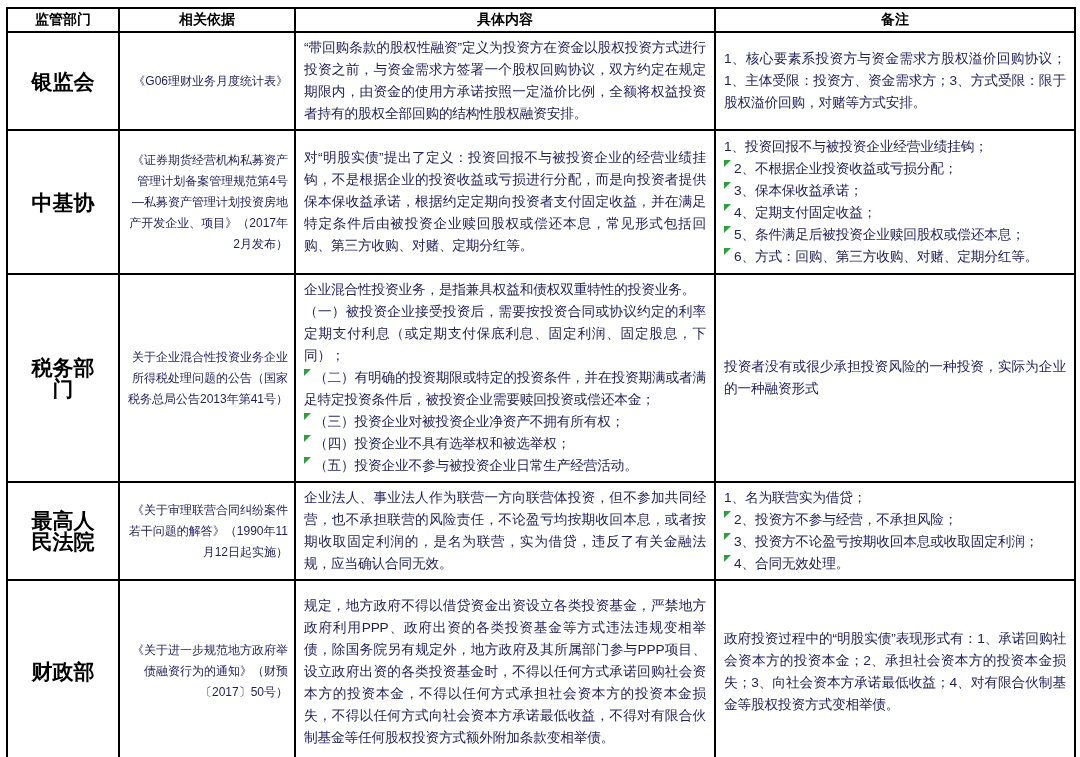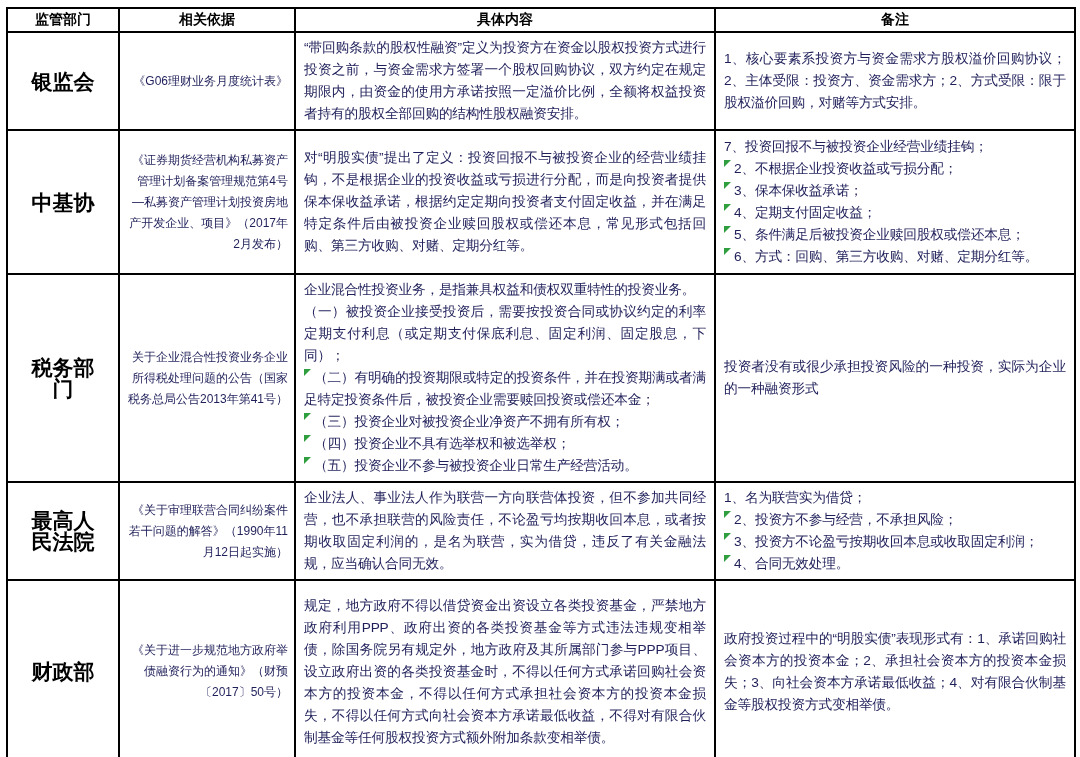--- a/index.html
+++ b/index.html
@@ -79,31 +79,31 @@
         </tr>
     </thead>
     <tbody>
         <tr>
           <td class="dept">银监会</td>
           <td class="basis">《G06理财业务月度统计表》</td>
           <td class="content">
             <div class="para">“带回购条款的股权性融资”定义为投资方在资金以股权投资方式进行投资之前，与资金需求方签署一个股权回购协议，双方约定在规定期限内，由资金的使用方承诺按照一定溢价比例，全额将权益投资者持有的股权全部回购的结构性股权融资安排。</div>
           </td>
           <td class="notes">
-            <div class="para">1、核心要素系投资方与资金需求方股权溢价回购协议；2、主体受限：投资方、资金需求方；2、方式受限：限于股权溢价回购，对赌等方式安排。</div>
+            <div class="para">1、核心要素系投资方与资金需求方股权溢价回购协议；1、主体受限：投资方、资金需求方；3、方式受限：限于股权溢价回购，对赌等方式安排。</div>
           </td>
         </tr>
         <tr>
           <td class="dept">中基协</td>
           <td class="basis">《证券期货经营机构私募资产管理计划备案管理规范第4号—私募资产管理计划投资房地产开发企业、项目》（2017年2月发布）</td>
           <td class="content">
             <div class="para">对“明股实债”提出了定义：投资回报不与被投资企业的经营业绩挂钩，不是根据企业的投资收益或亏损进行分配，而是向投资者提供保本保收益承诺，根据约定定期向投资者支付固定收益，并在满足特定条件后由被投资企业赎回股权或偿还本息，常见形式包括回购、第三方收购、对赌、定期分红等。</div>
           </td>
           <td class="notes">
-            <div class="para">7、投资回报不与被投资企业经营业绩挂钩；</div>
+            <div class="para">1、投资回报不与被投资企业经营业绩挂钩；</div>
             <div class="para"><span class="green-marker"></span>2、不根据企业投资收益或亏损分配；</div>
             <div class="para"><span class="green-marker"></span>3、保本保收益承诺；</div>
             <div class="para"><span class="green-marker"></span>4、定期支付固定收益；</div>
             <div class="para"><span class="green-marker"></span>5、条件满足后被投资企业赎回股权或偿还本息；</div>
             <div class="para"><span class="green-marker"></span>6、方式：回购、第三方收购、对赌、定期分红等。</div>
           </td>
         </tr>
         <tr>
           <td class="dept">税务部门</td>
           <td class="basis">关于企业混合性投资业务企业所得税处理问题的公告（国家税务总局公告2013年第41号）</td>

